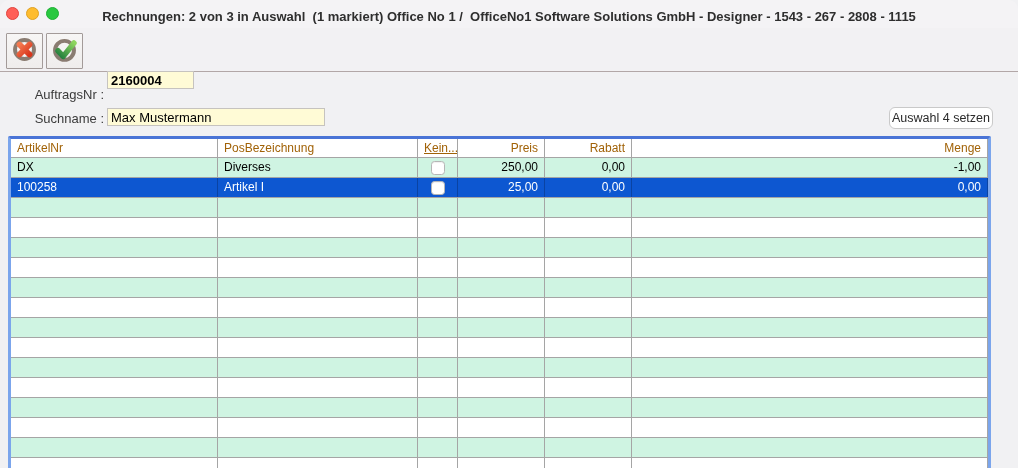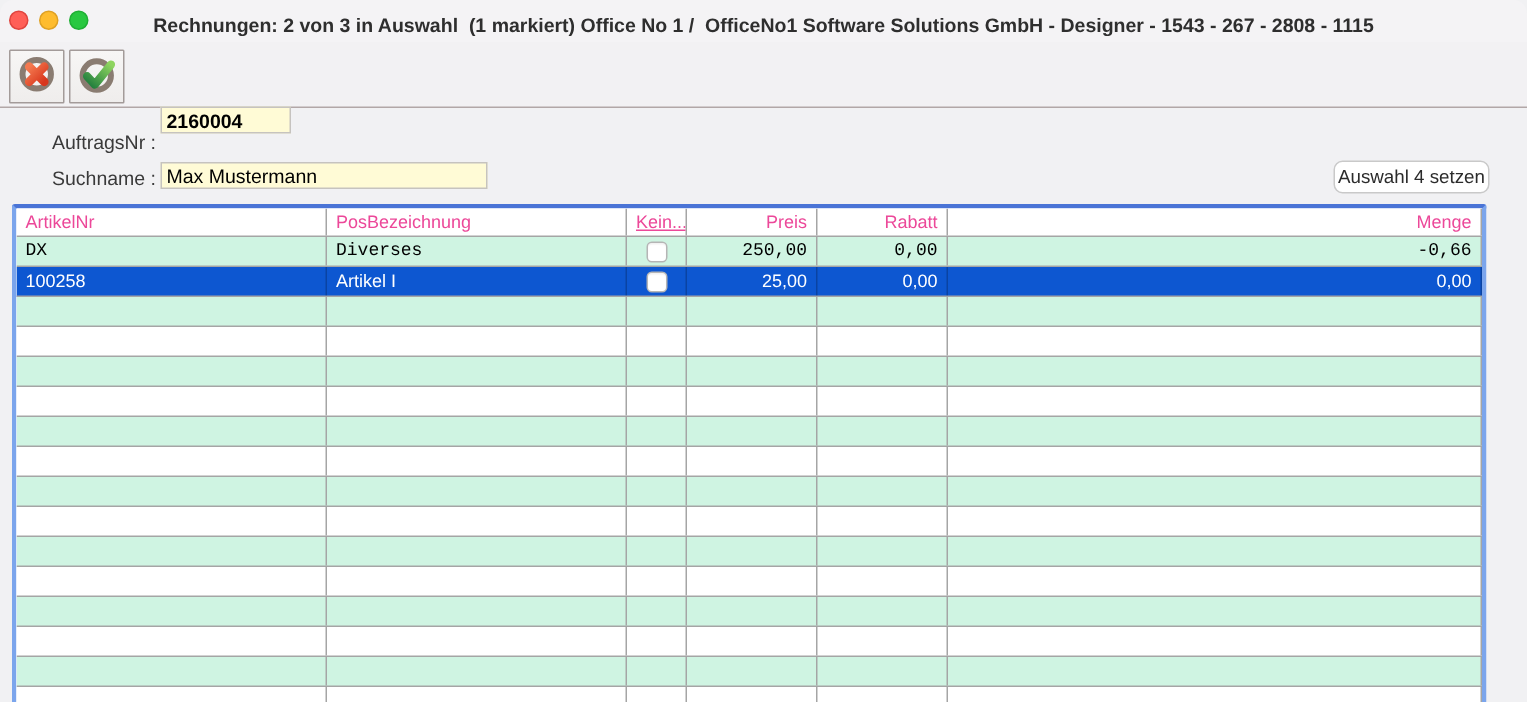--- a/index.html
+++ b/index.html
@@ -63,26 +63,26 @@
   }
 
   
   .table-wrap {
     position:absolute; left:8px; top:136px; width:983px; height:346px;
     border:3px solid #7ba5ec; border-top-color:#4a74d6; border-radius:2px;
     background:#ffffff; overflow:hidden;
   }
   .thead { display:flex; height:19px; background:#ffffff; border-bottom:1px solid #a5a5a5; }
   .hcell {
-    font-size:12px; color:#ec4899; line-height:18px;
+    font-size:12px; color:#a16207; line-height:18px;
     border-right:1px solid #a5a5a5; padding:0 6px;
     white-space:nowrap; overflow:hidden;
   }
   .trow { display:flex; height:20px; border-bottom:1px solid #a5a5a5; }
-  .trow.green { background:#cff4e2;font-family:Liberation Mono, monospace; }
+  .trow.green { background:#cff4e2; }
   .trow.white { background:#ffffff; }
   .trow.sel   { background:#0d57d1; color:#ffffff; }
   .trow.sel .cell { border-right-color:rgba(0,0,0,0.22); }
   .cell {
     font-size:12px; line-height:19px; border-right:1px solid #a5a5a5;
     padding:0 6px; white-space:nowrap; overflow:hidden;
     display:flex; align-items:center;
   }
   .c0 { width:207px; } .c1 { width:200px; }
   .c2 { width:40px; justify-content:center; padding:0; }
@@ -163,21 +163,21 @@
     </div>
     <div id="tbody">
         <div class="trow green">
           <div class="cell c0">DX</div>
           <div class="cell c1">Diverses</div>
           <div class="cell c2">
             <span class="cbx"></span>
           </div>
           <div class="cell c3 num">250,00</div>
           <div class="cell c4 num">0,00</div>
-          <div class="cell c5 num">-0,66</div>
+          <div class="cell c5 num">-1,00</div>
         </div>
         <div class="trow sel">
           <div class="cell c0">100258</div>
           <div class="cell c1">Artikel I</div>
           <div class="cell c2">
             <span class="cbx"></span>
           </div>
           <div class="cell c3 num">25,00</div>
           <div class="cell c4 num">0,00</div>
           <div class="cell c5 num">0,00</div>

